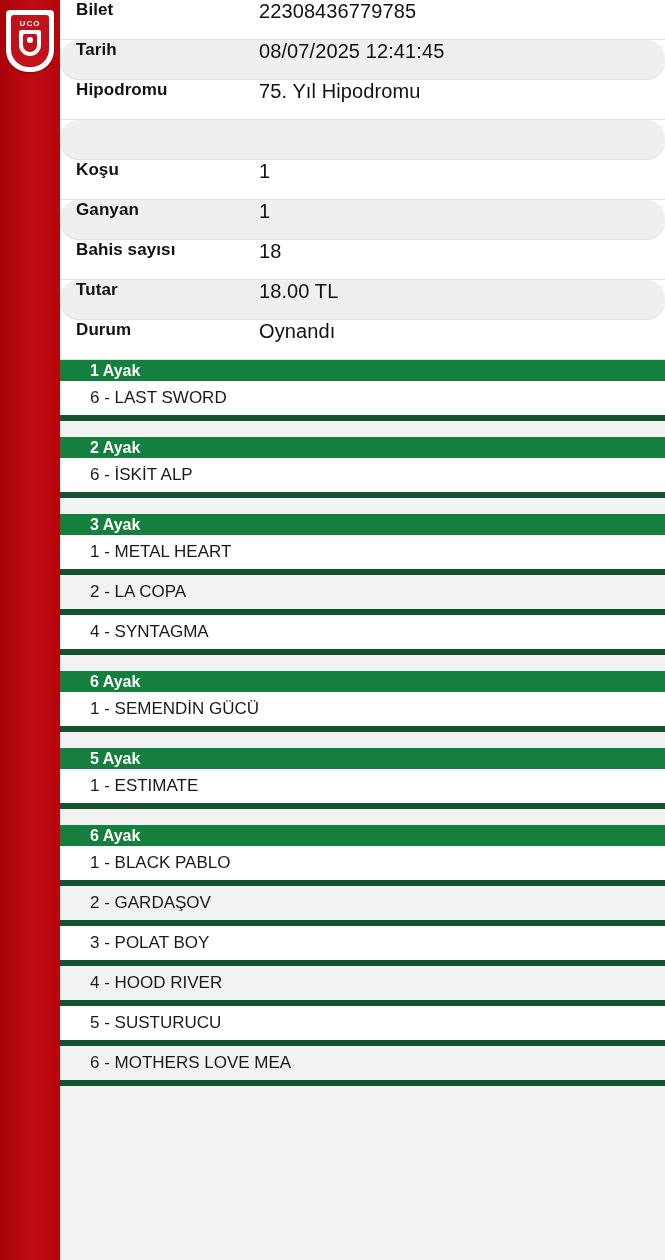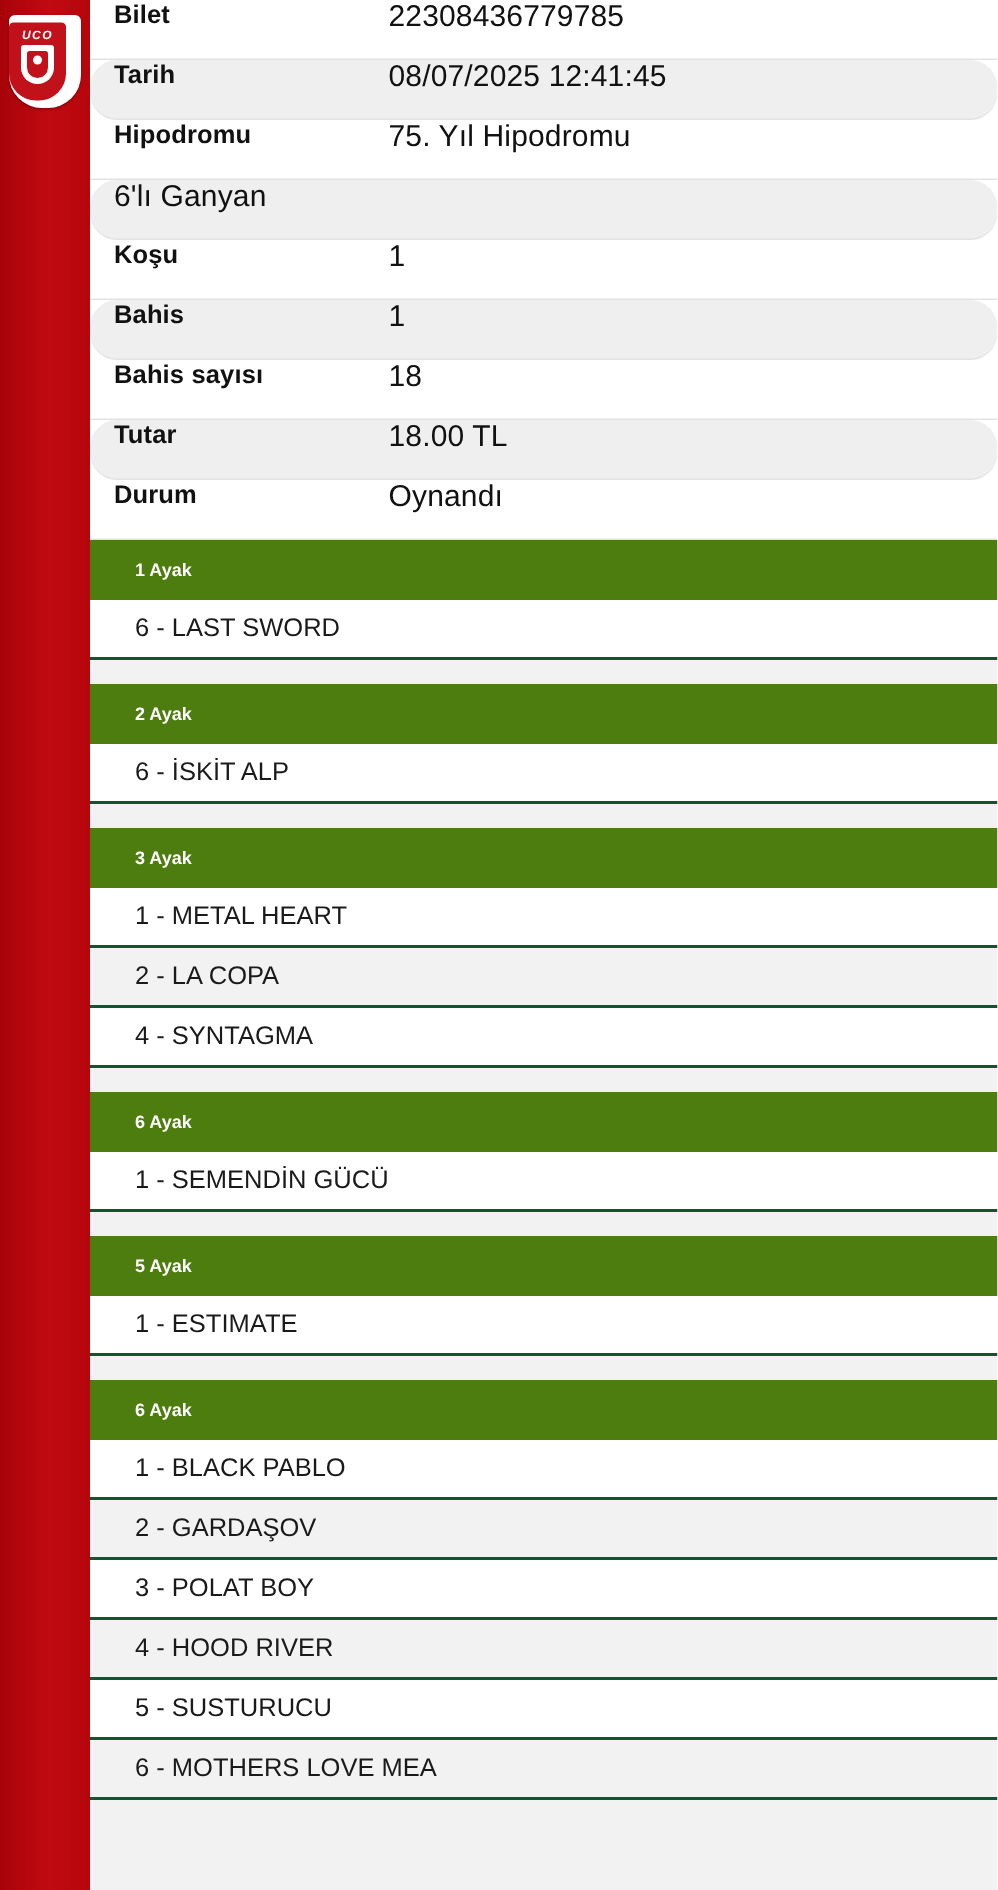--- a/index.html
+++ b/index.html
@@ -32,22 +32,21 @@
     position: absolute;
     left: 6px;
     top: 10px;
     width: 48px;
     height: 62px;
     background: #ffffff;
     border-radius: 4px 4px 22px 22px;
     box-shadow: 0 1px 2px rgba(0,0,0,0.3);
     display: flex;
     align-items: center;
-    justify-content: flex-start;
-    font-style: italic;
+    justify-content: center;
   }
   .logo-inner {
     width: 38px;
     height: 52px;
     background: #c1121c;
     border-radius: 3px 3px 18px 18px;
     display: flex;
     flex-direction: column;
     align-items: center;
     justify-content: flex-start;
@@ -121,41 +120,41 @@
   }
   .info-value {
     flex: 1 1 auto;
     font-size: 20px;
     color: #111111;
     letter-spacing: 0.1px;
   }
 
   
   .leg-header {
-    background: #4d7c0f;
+    background: #15803d;
     color: #ffffff;
-    font-size: 12px;
+    font-size: 16px;
     font-weight: bold;
-    height: 40px;
+    height: 21px;
     display: flex;
     align-items: center;
     padding-left: 30px;
     box-sizing: border-box;
   }
 
   
   .horse-row {
     height: 40px;
     display: flex;
     align-items: center;
     padding-left: 30px;
     box-sizing: border-box;
     font-size: 17px;
     color: #1a1a1a;
-    border-bottom: 2px solid #14532d;
+    border-bottom: 6px solid #14532d;
     background: #ffffff;
   }
   .horse-row.alt {
     background: #f2f2f2;
   }
   .block-tail {
     height: 16px;
     background: #f2f2f2;
   }
   .bottom-fill {
@@ -188,28 +187,27 @@
       </div>
       <div class="info-row alt">
         <div class="info-label">Tarih</div>
         <div class="info-value">08/07/2025 12:41:45</div>
       </div>
       <div class="info-row">
         <div class="info-label">Hipodromu</div>
         <div class="info-value">75. Yıl Hipodromu</div>
       </div>
       <div class="info-row alt">
-        <div class="info-value">6'lı Ganyan</div>
       </div>
       <div class="info-row">
         <div class="info-label">Koşu</div>
         <div class="info-value">1</div>
       </div>
       <div class="info-row alt">
-        <div class="info-label">Bahis</div>
+        <div class="info-label">Ganyan</div>
         <div class="info-value">1</div>
       </div>
       <div class="info-row">
         <div class="info-label">Bahis sayısı</div>
         <div class="info-value">18</div>
       </div>
       <div class="info-row alt">
         <div class="info-label">Tutar</div>
         <div class="info-value">18.00 TL</div>
       </div>

